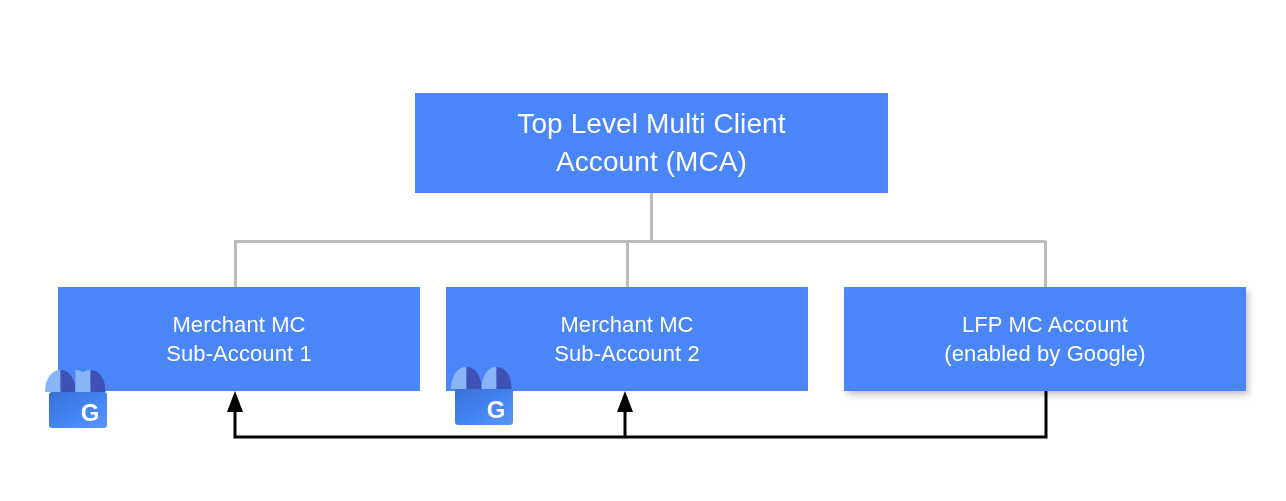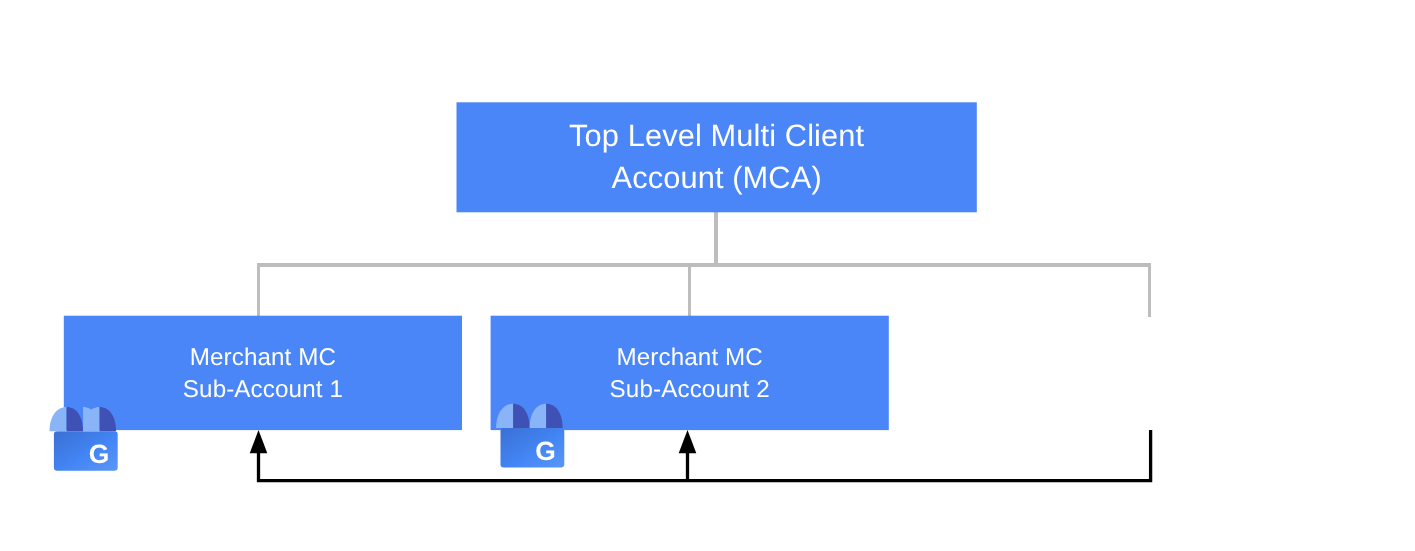--- a/index.html
+++ b/index.html
@@ -98,20 +98,24 @@
   <div class="node" id="node-sub1">
     <span>Merchant MC
 Sub-Account 1</span>
   </div>
 
   <div class="node" id="node-sub2">
     <span>Merchant MC
 Sub-Account 2</span>
   </div>
 
+  <div class="node" id="node-lfp">
+    <span>LFP MC Account
+(enabled by Google)</span>
+  </div>
 
   <svg class="arrow-layer" viewBox="0 0 1286 501" width="1286" height="501">
     <g stroke="#000000" stroke-width="3" fill="none">
       <path d="M1046 391 L1046 437 L235 437 L235 404"></path>
       <path d="M625 437 L625 404"></path>
     </g>
     <polygon points="235,391 227,412 243,412" fill="#000000"></polygon>
     <polygon points="625,391 617,412 633,412" fill="#000000"></polygon>
   </svg>
 

